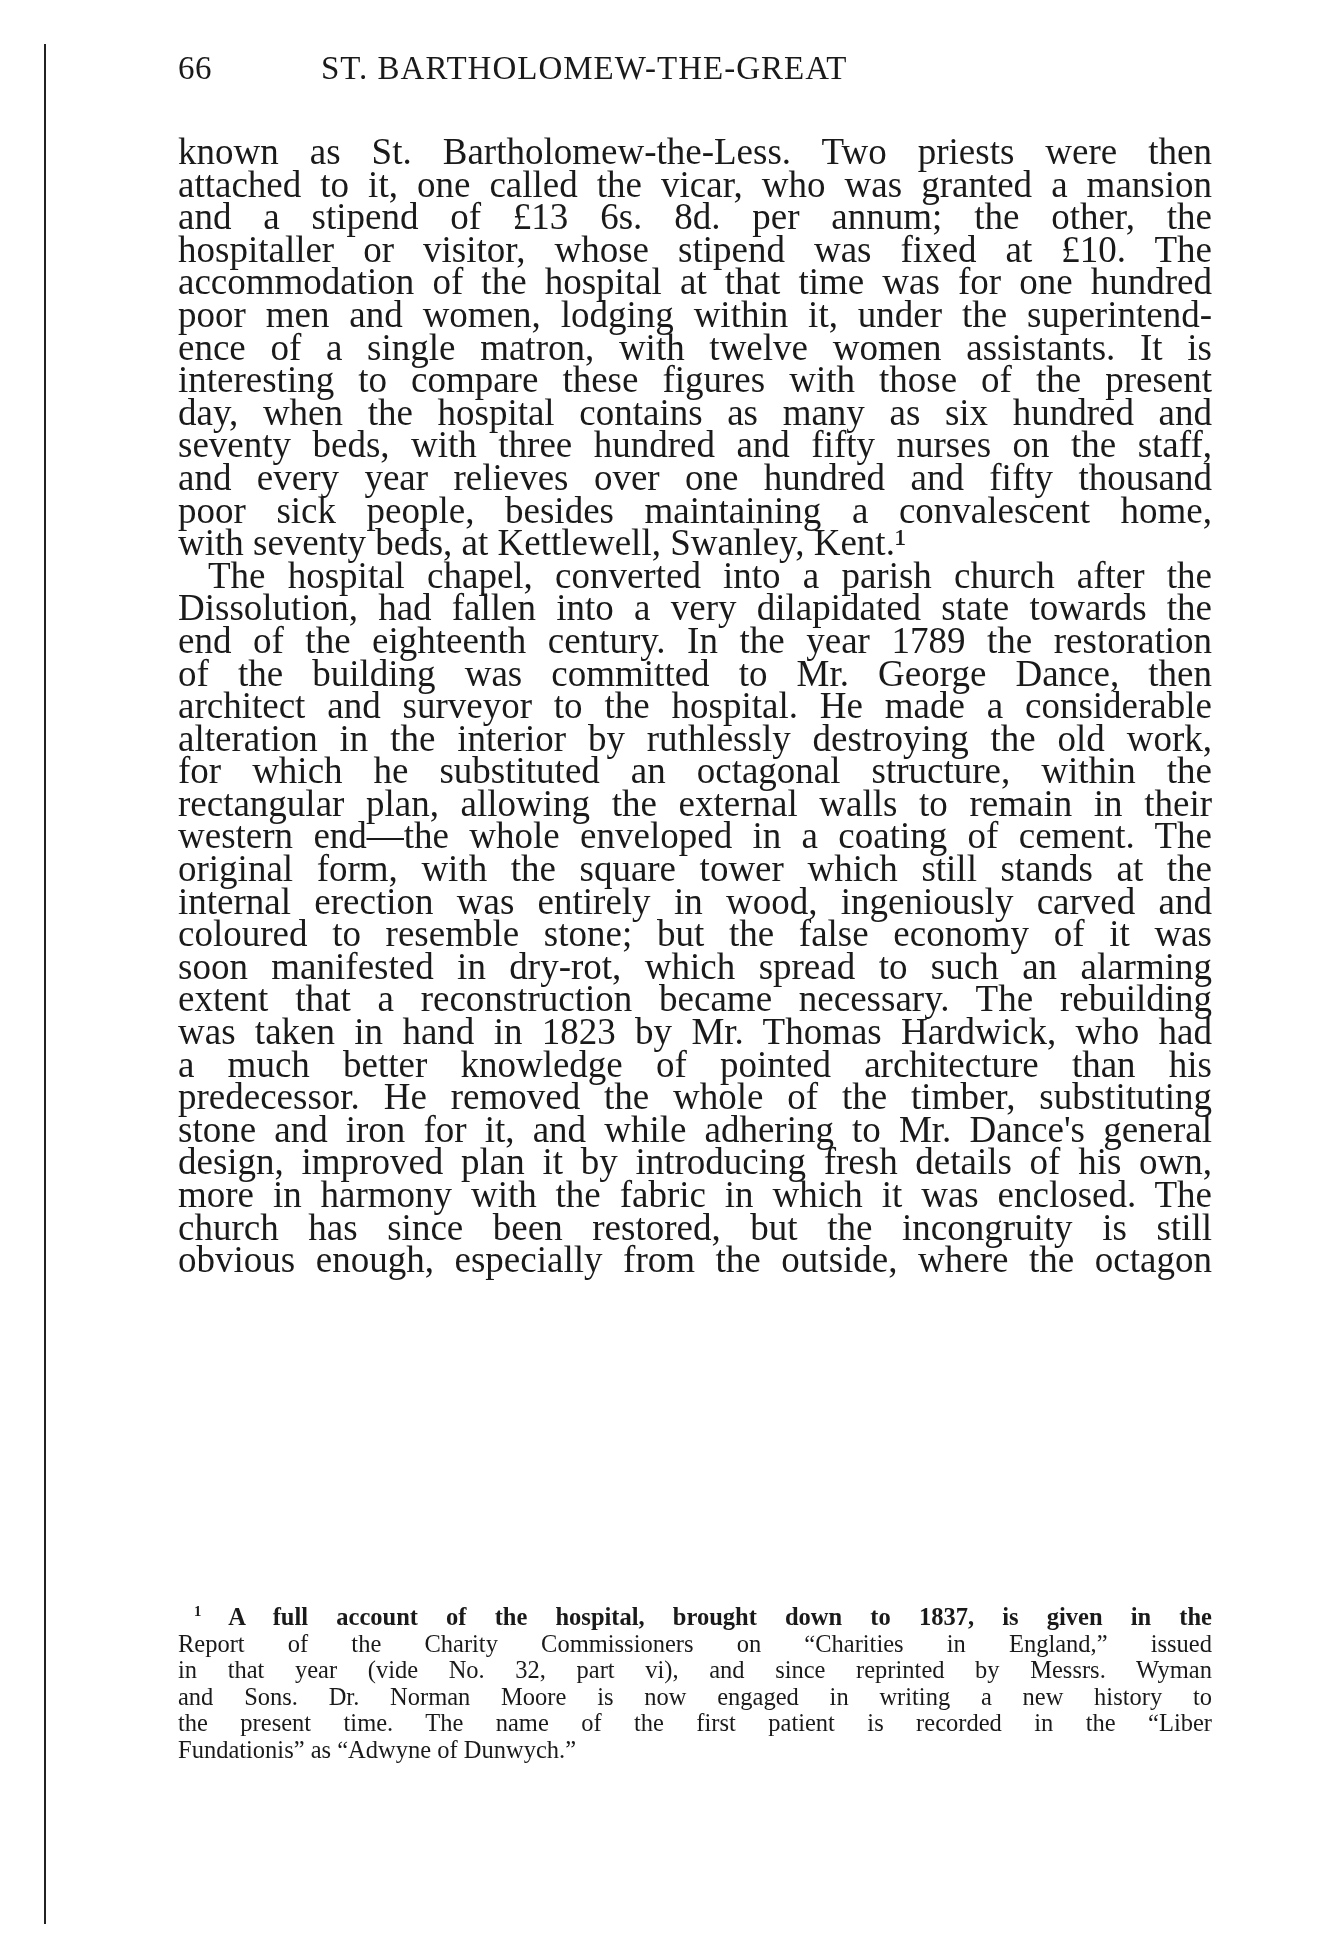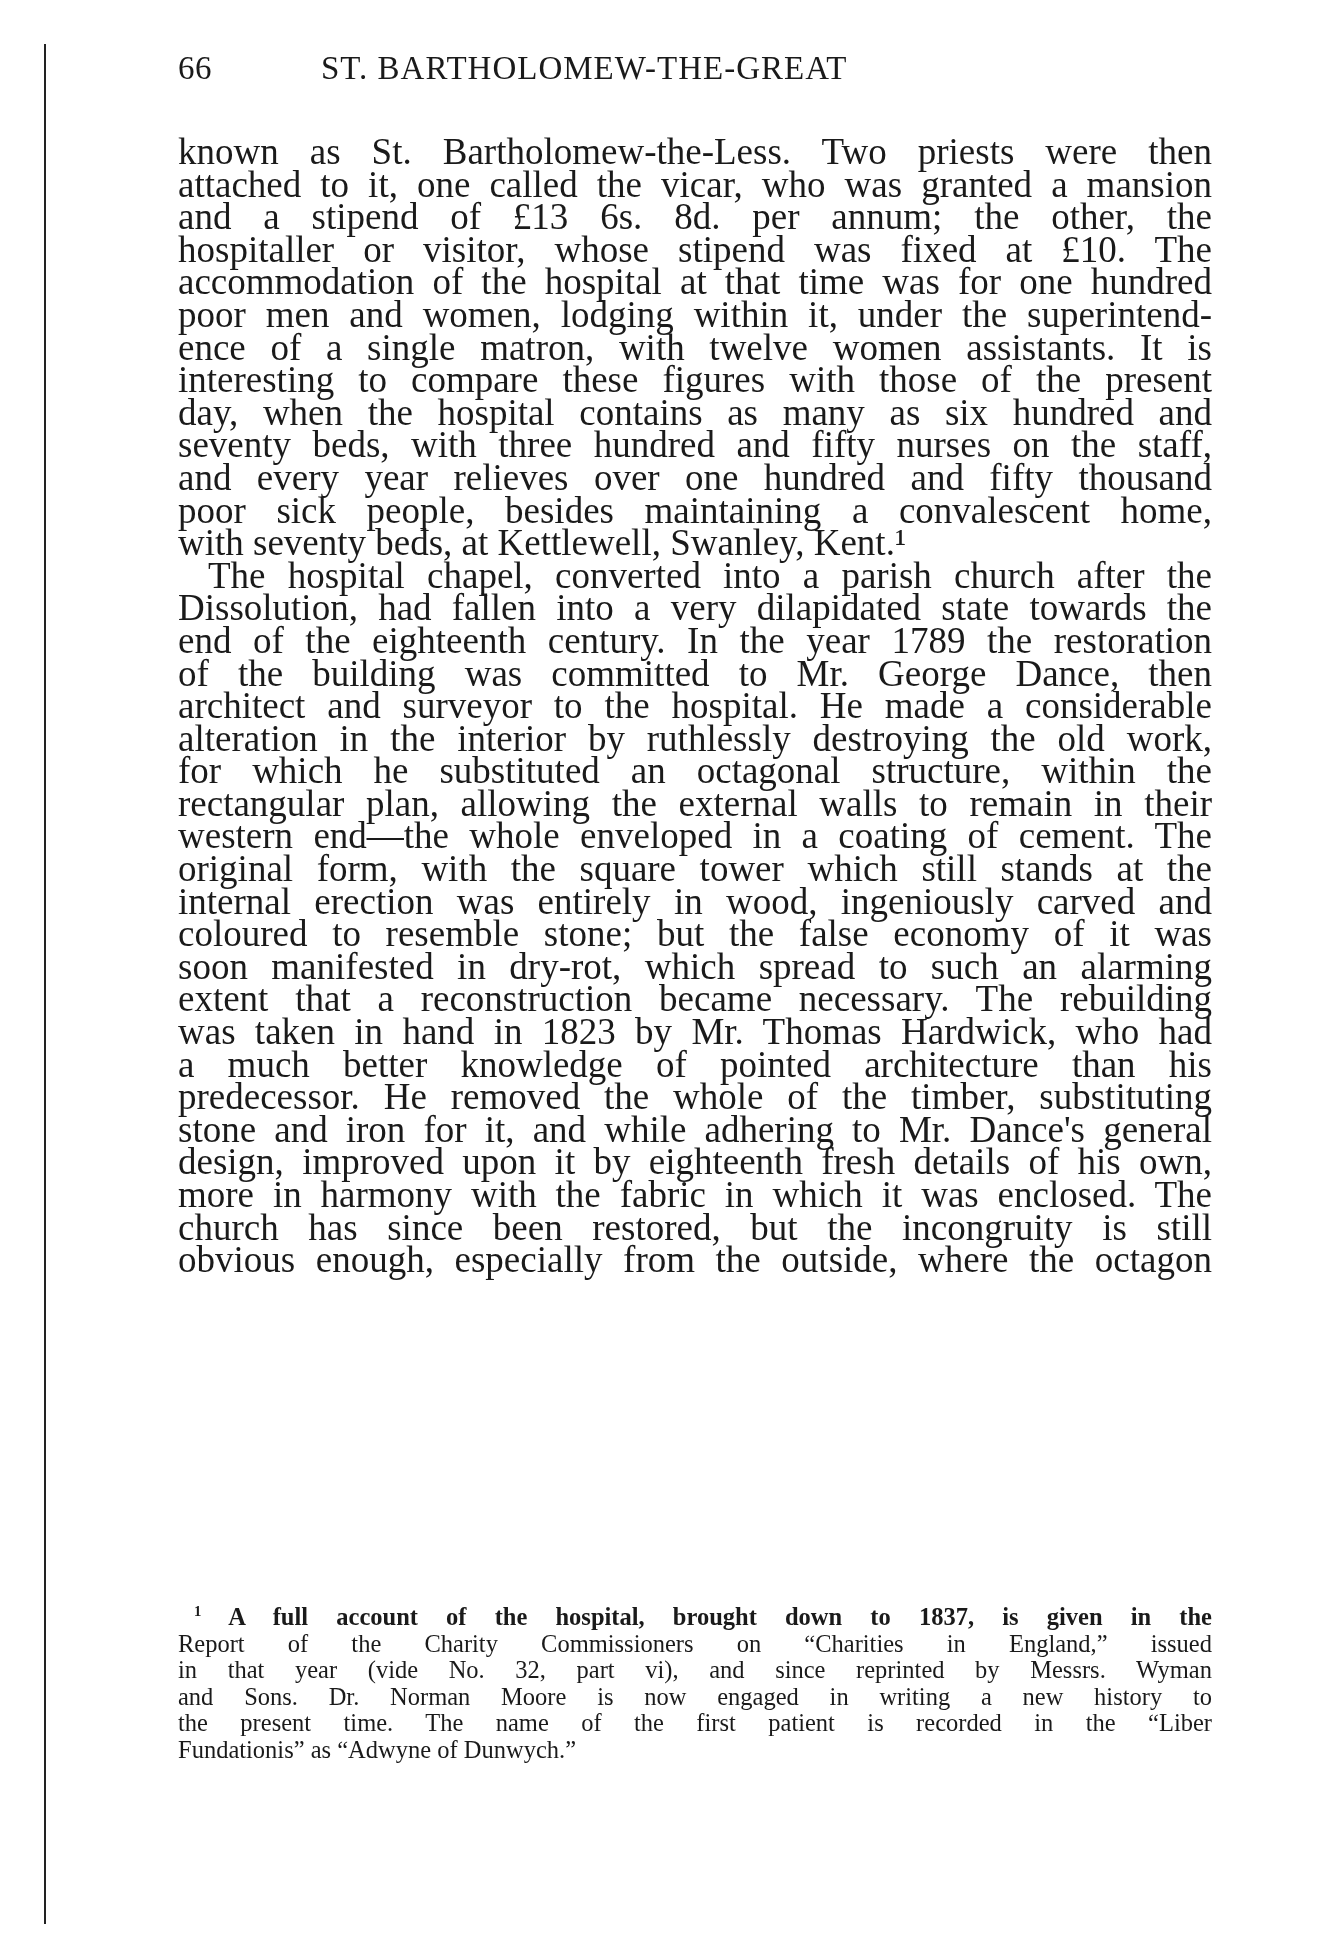--- a/index.html
+++ b/index.html
@@ -55,21 +55,21 @@
   <span class="line">western end—the whole enveloped in a coating of cement.  The</span>
   <span class="line">original form, with the square tower which still stands at the</span>
   <span class="line">internal erection was entirely in wood, ingeniously carved and</span>
   <span class="line">coloured to resemble stone; but the false economy of it was</span>
   <span class="line">soon manifested in dry-rot, which spread to such an alarming</span>
   <span class="line">extent that a reconstruction became necessary.  The rebuilding</span>
   <span class="line">was taken in hand in 1823 by Mr. Thomas Hardwick, who had</span>
   <span class="line">a much better knowledge of pointed architecture than his</span>
   <span class="line">predecessor.  He removed the whole of the timber, substituting</span>
   <span class="line">stone and iron for it, and while adhering to Mr. Dance's general</span>
-  <span class="line">design, improved upon it by eighteenth fresh details of his own,</span>
+  <span class="line">design, improved plan it by introducing fresh details of his own,</span>
   <span class="line">more in harmony with the fabric in which it was enclosed.  The</span>
   <span class="line">church has since been restored, but the incongruity is still</span>
   <span class="line">obvious enough, especially from the outside, where the octagon</span>
 </div>
 
 <div class="footnotes">
   <span class="fn-line indent"><sup>1</sup> <span>A full account of the hospital, brought down to 1837, is given in the</span></span>
   <span class="fn-line">Report of the Charity Commissioners on “Charities in England,” issued</span>
   <span class="fn-line">in that year (vide No. 32, part vi), and since reprinted by Messrs. Wyman</span>
   <span class="fn-line">and Sons.  Dr. Norman Moore is now engaged in writing a new history to</span>

